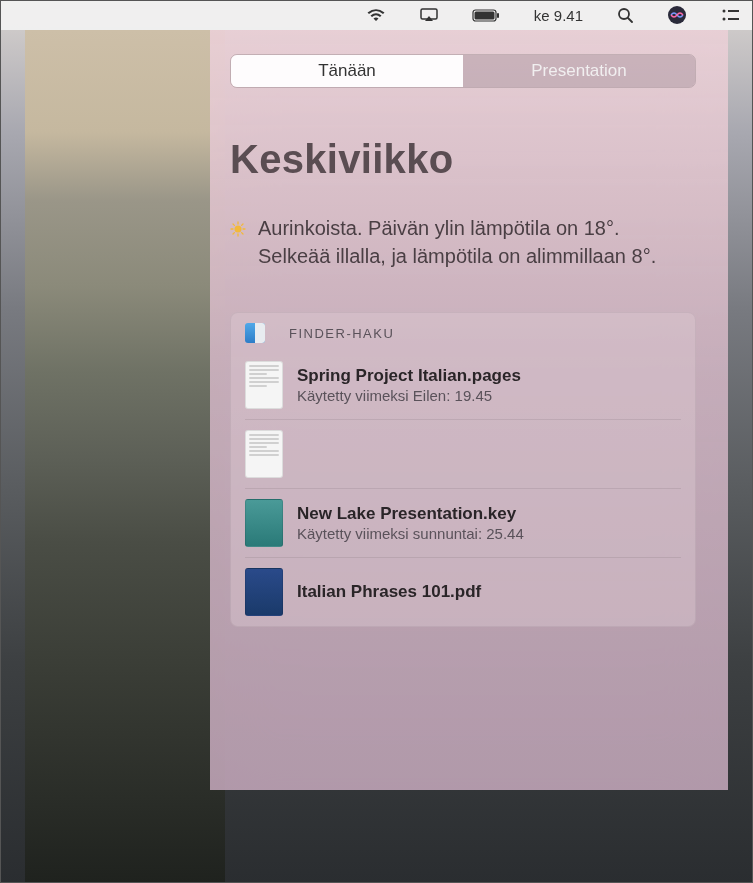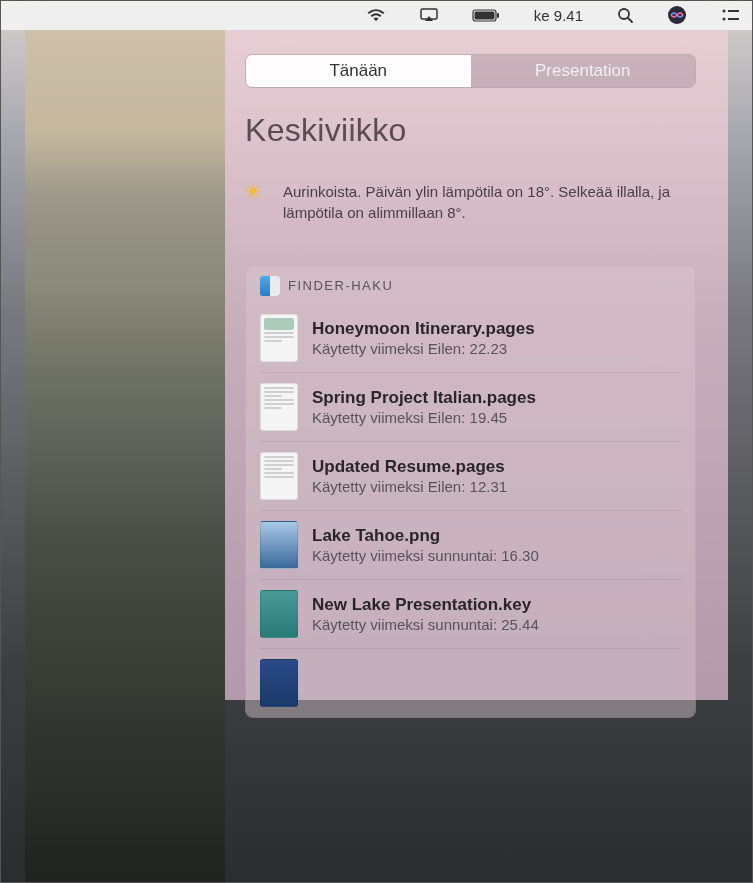--- a/index.html
+++ b/index.html
@@ -46,22 +46,22 @@
         #4a4d45 60%, #3a3d36 75%,
         #2a2d28 90%, #1f221e 100%);
       z-index: 0;
     }
 
     
     .panel {
       position: absolute;
       top: 30px;
       right: 25px;
-      left: 225px;
-      height: 670px;
+      left: 210px;
+      height: 760px;
       background: linear-gradient(180deg, 
         rgba(235, 208, 215, 0.88) 0%,
         rgba(225, 195, 205, 0.85) 25%,
         rgba(215, 185, 200, 0.83) 45%,
         rgba(205, 175, 195, 0.82) 100%);
       backdrop-filter: blur(30px);
       padding: 24px 32px 0 20px;
       z-index: 1;
     }
 
@@ -87,56 +87,56 @@
       color: #333;
       font-weight: 400;
     }
     .segmented .seg.inactive {
       background: rgba(150,130,140,0.35);
       color: rgba(245,245,245,0.9);
     }
 
     
     .date-header {
-      margin-top: 24px;
-      font-size: 32px;
-      font-weight: 400;
+      margin-top: 48px;
+      font-size: 40px;
+      font-weight: 700;
       color: #5a4d52;
       line-height: 1.15;
       letter-spacing: 0.3px;
     }
 
     
     .weather {
       margin-top: 32px;
       display: flex;
       align-items: flex-start;
-      gap: 22px;
-      font-size: 15px;
+      gap: 12px;
+      font-size: 20px;
       color: #4a3f44;
       line-height: 1.4;
     }
     .weather-icon {
       margin-top: 2px;
       flex-shrink: 0;
     }
 
     
     .widget {
       margin-top: 42px;
       background: rgba(220, 200, 208, 0.45);
       border-radius: 8px;
       border: 1px solid rgba(0,0,0,0.05);
       padding: 0;
       overflow: hidden;
     }
     .widget-header {
       display: flex;
       align-items: center;
-      gap: 8px;
+      gap: 24px;
       padding: 10px 14px 8px 14px;
     }
     .widget-header-title {
       text-transform: uppercase;
       letter-spacing: 1.5px;
       font-size: 13px;
       color: #5a525a;
     }
     .finder-icon {
       width: 20px;
@@ -303,32 +303,20 @@
   </div>
 
   <div class="widget">
     <div class="widget-header">
       <div class="finder-icon"></div>
       <div class="widget-header-title">FINDER-HAKU</div>
     </div>
 
     <div class="widget-list">
 
-      <div class="file-row">
-        <div class="file-thumb">
-          <div class="block"></div>
-            <div class="line"></div>
-            <div class="line"></div>
-            <div class="line short"></div>
-        </div>
-        <div class="file-info">
-          <div class="file-name">Honeymoon Itinerary.pages</div>
-          <div class="file-meta">Käytetty viimeksi Eilen: 22.23</div>
-        </div>
-      </div>
 
       <div class="file-row">
         <div class="file-thumb">
           <div class="line"></div>
             <div class="line"></div>
             <div class="line short"></div>
             <div class="line"></div>
             <div class="line"></div>
             <div class="line short"></div>
         </div>
@@ -340,44 +328,37 @@
 
       <div class="file-row">
         <div class="file-thumb">
           <div class="line"></div>
             <div class="line"></div>
             <div class="line"></div>
             <div class="line short"></div>
             <div class="line"></div>
             <div class="line"></div>
         </div>
-        <div class="file-info">
-          <div class="file-name">Updated Resume.pages</div>
-          <div class="file-meta">Käytetty viimeksi Eilen: 12.31</div>
-        </div>
       </div>
 
-      <div class="file-row">
-        <div class="file-thumb photo"></div>
-        <div class="file-info">
-          <div class="file-name">Lake Tahoe.png</div>
-          <div class="file-meta">Käytetty viimeksi sunnuntai: 16.30</div>
-        </div>
-      </div>
 
       <div class="file-row">
         <div class="file-thumb key"></div>
         <div class="file-info">
           <div class="file-name">New Lake Presentation.key</div>
           <div class="file-meta">Käytetty viimeksi sunnuntai: 25.44</div>
         </div>
       </div>
 
       <div class="file-row">
         <div class="file-thumb pdf"></div>
+        <div class="file-info">
+          <div class="file-name">Italian Phrases 101.pdf</div>
+          <div class="file-meta"></div>
+        </div>
       </div>
 
     </div>
   </div>
 
 </div>
 
 <div class="frame"></div>
 
 </body></html>

